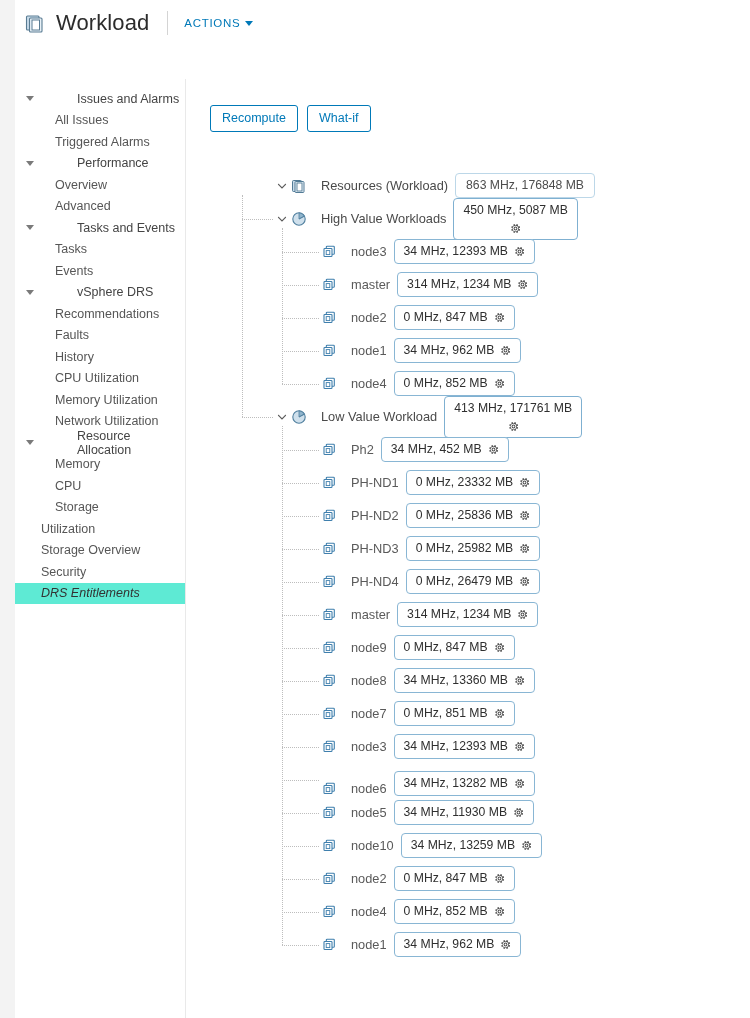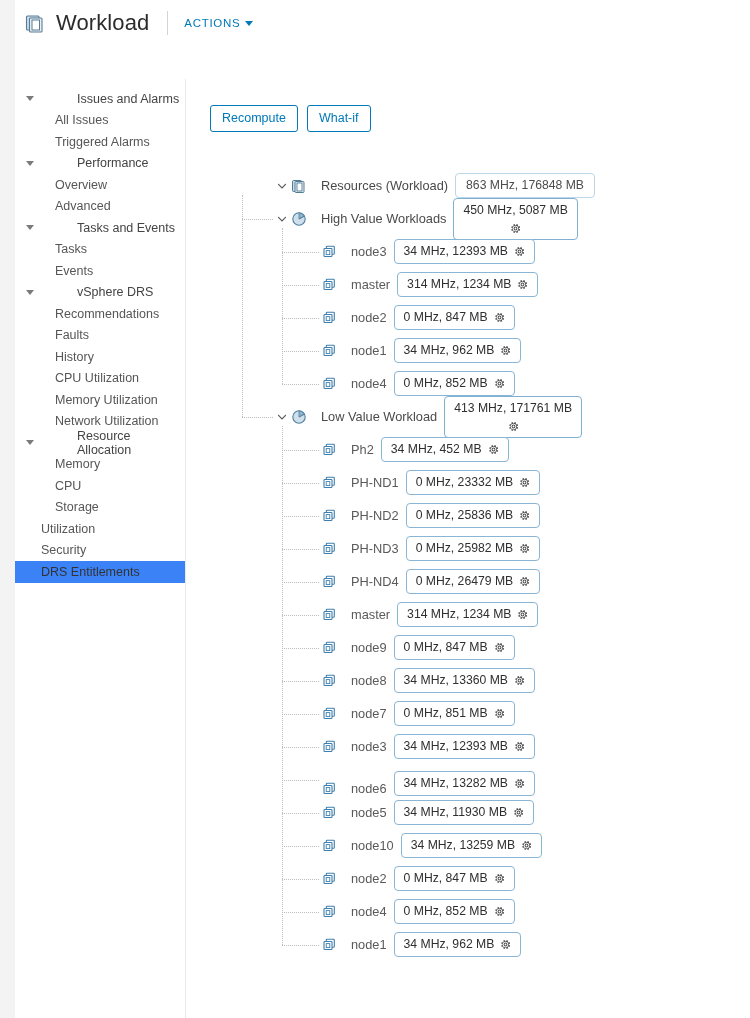--- a/index.html
+++ b/index.html
@@ -76,21 +76,21 @@
   .nav-group .tri {
     width: 0; height: 0; border-left: 4.5px solid transparent;
     border-right: 4.5px solid transparent; border-top: 5px solid #7a7a7a;
     margin-right: 7px; flex: 0 0 auto;
   }
   .nav-item {
     display: flex; align-items: center; height: 21.5px;
     padding-left: 40px; font-size: 12.5px; color: #565656; cursor: pointer;
   }
   .nav-item.shallow { padding-left: 26px; }
-  .nav-item.selected { background: #3b82f6; color: #333; }
+  .nav-item.selected { background: #5eead4; color: #333; font-style: italic; }
 
   
   .main {
     position: absolute; left: 187px; top: 79px; right: 0; bottom: 0;
     background: #ffffff; overflow: hidden;
   }
   .btn-bar { position: absolute; left: 23px; top: 26px; display: flex; gap: 9px; }
   .ghost-btn {
     font-family: "Liberation Sans", sans-serif;
     font-size: 12.5px; color: #0079b8; background: #fff;
@@ -187,20 +187,21 @@
       <div class="nav-item">Memory Utilization</div>
       <div class="nav-item">Network Utilization</div>
       <div class="nav-group">
         <span class="tri"></span>
         <span>Resource Allocation</span>
       </div>
       <div class="nav-item">Memory</div>
       <div class="nav-item">CPU</div>
       <div class="nav-item">Storage</div>
       <div class="nav-item shallow">Utilization</div>
+      <div class="nav-item shallow">Storage Overview</div>
       <div class="nav-item shallow">Security</div>
       <div class="nav-item shallow selected">DRS Entitlements</div>
     </div>
 
   <div class="main">
     <div class="btn-bar">
       <button class="ghost-btn">Recompute</button>
       <button class="ghost-btn">What-if</button>
     </div>
     <div class="tree" id="tree">

